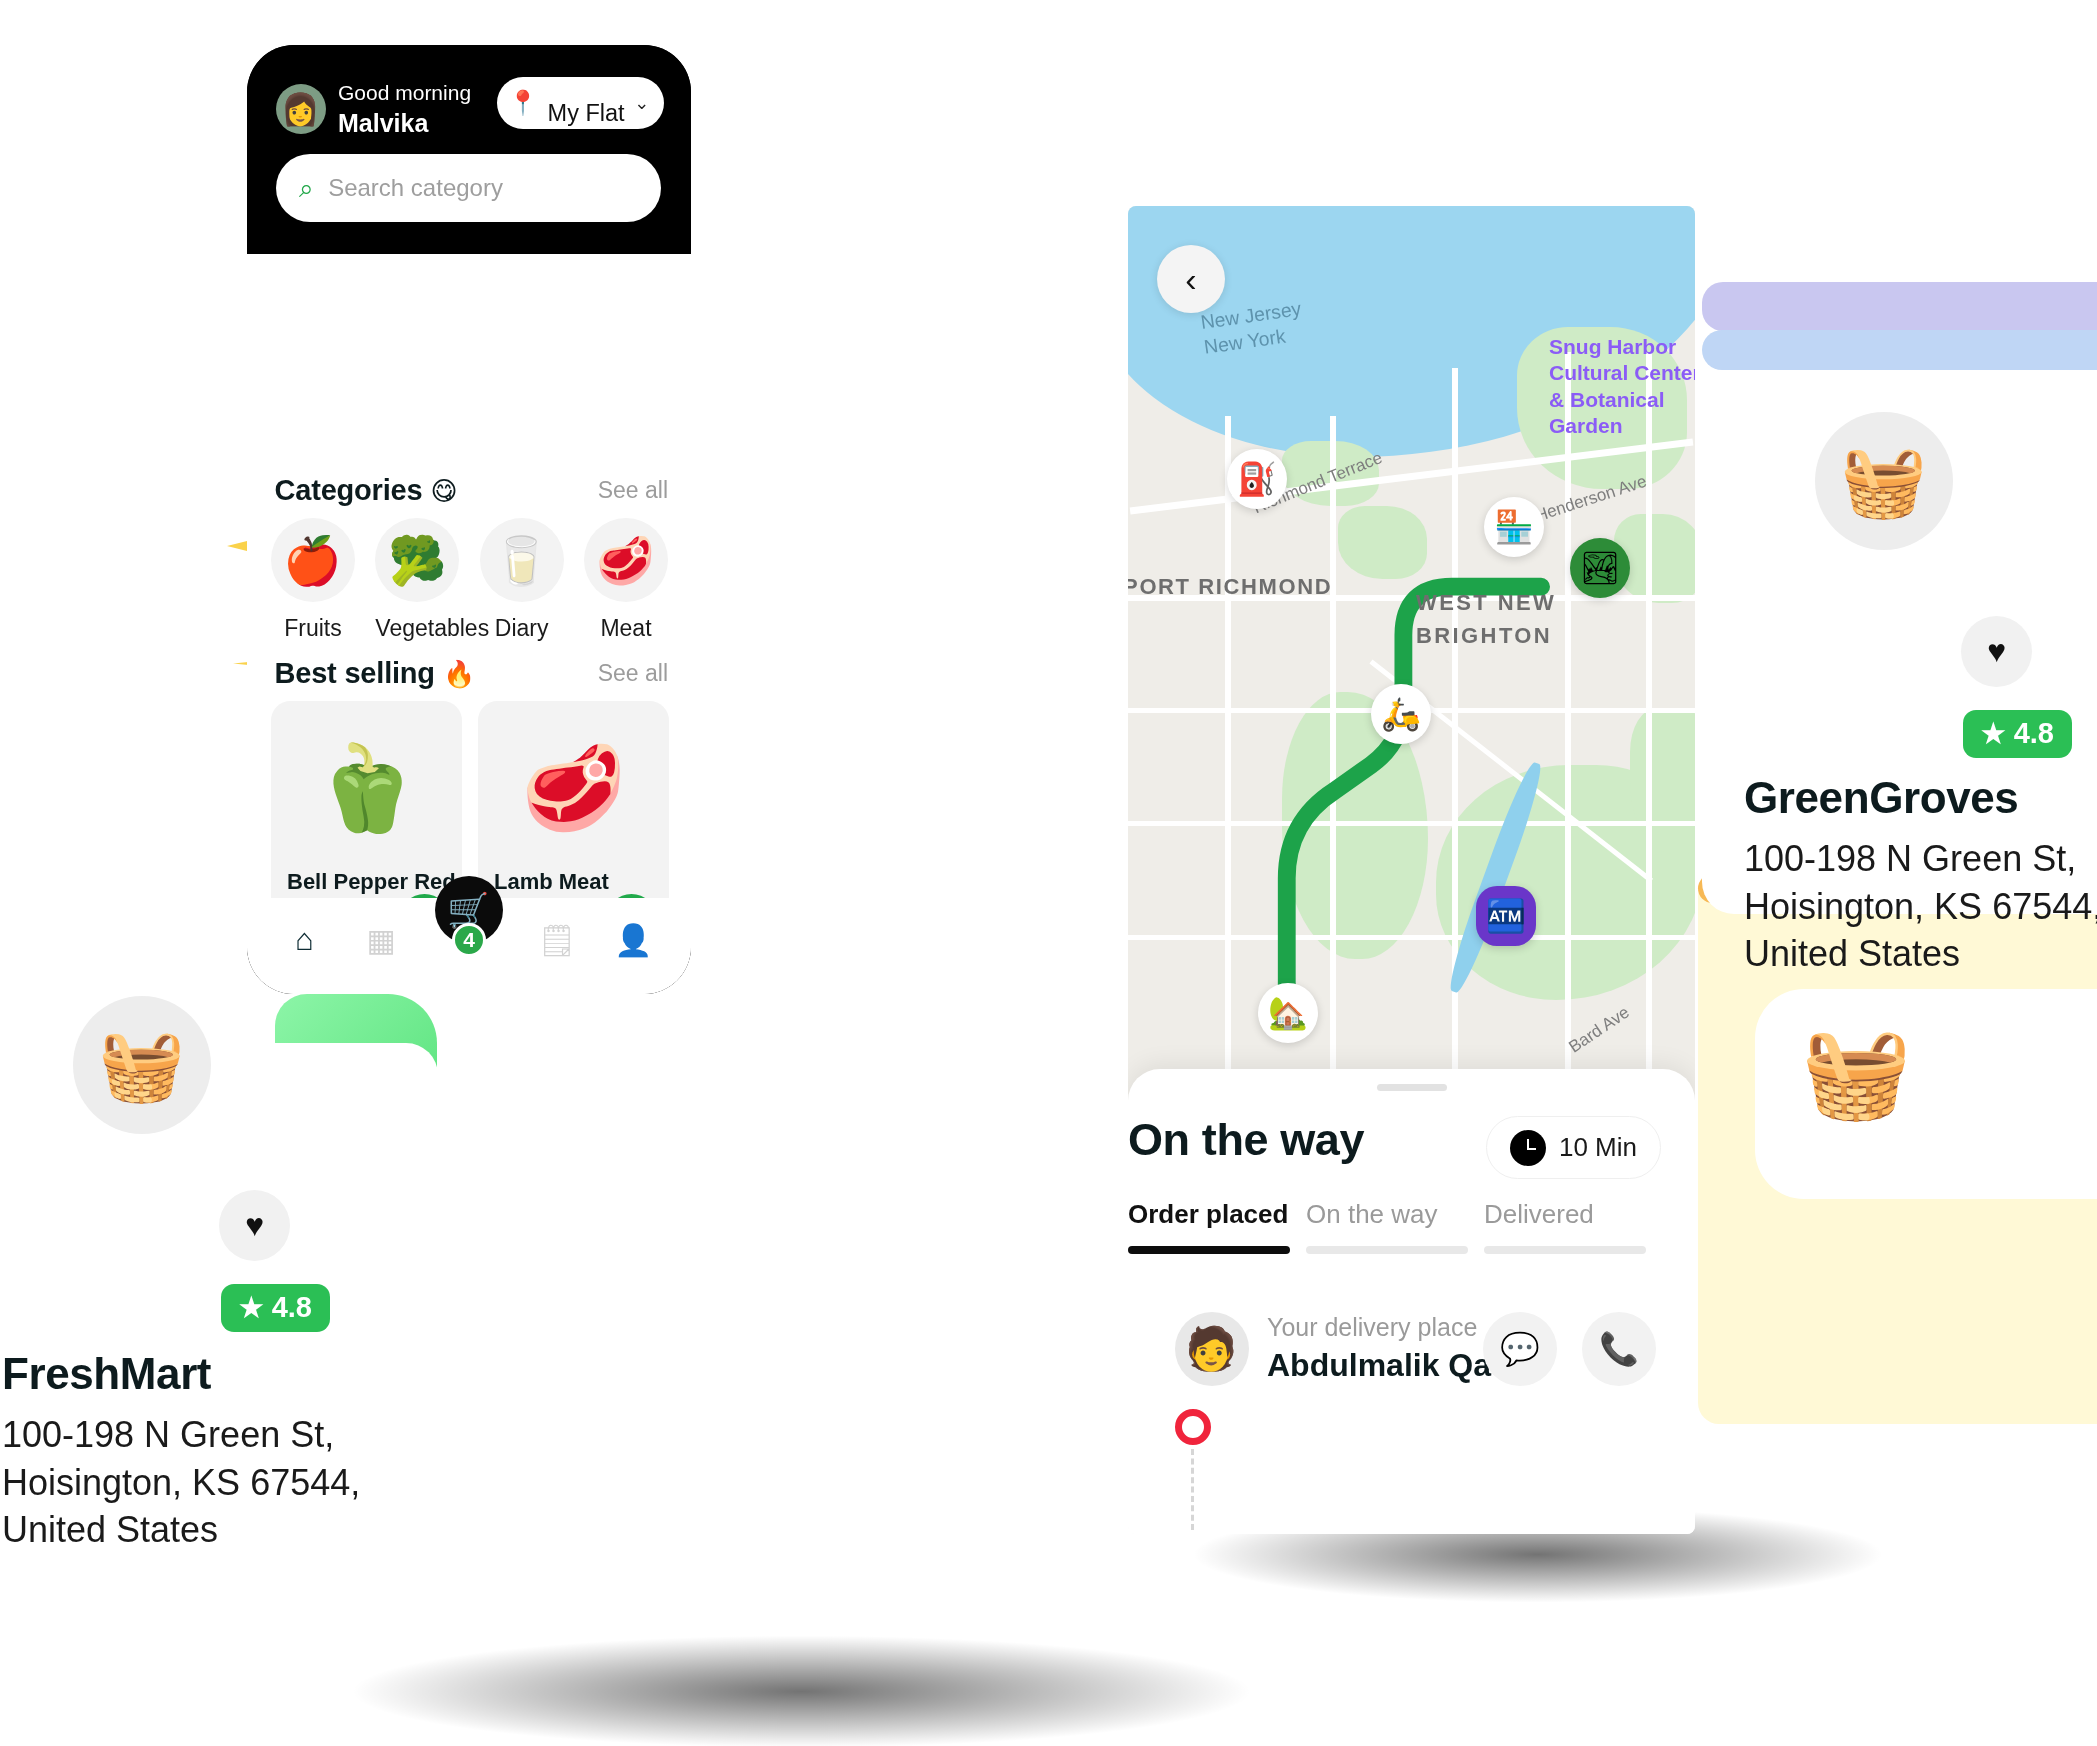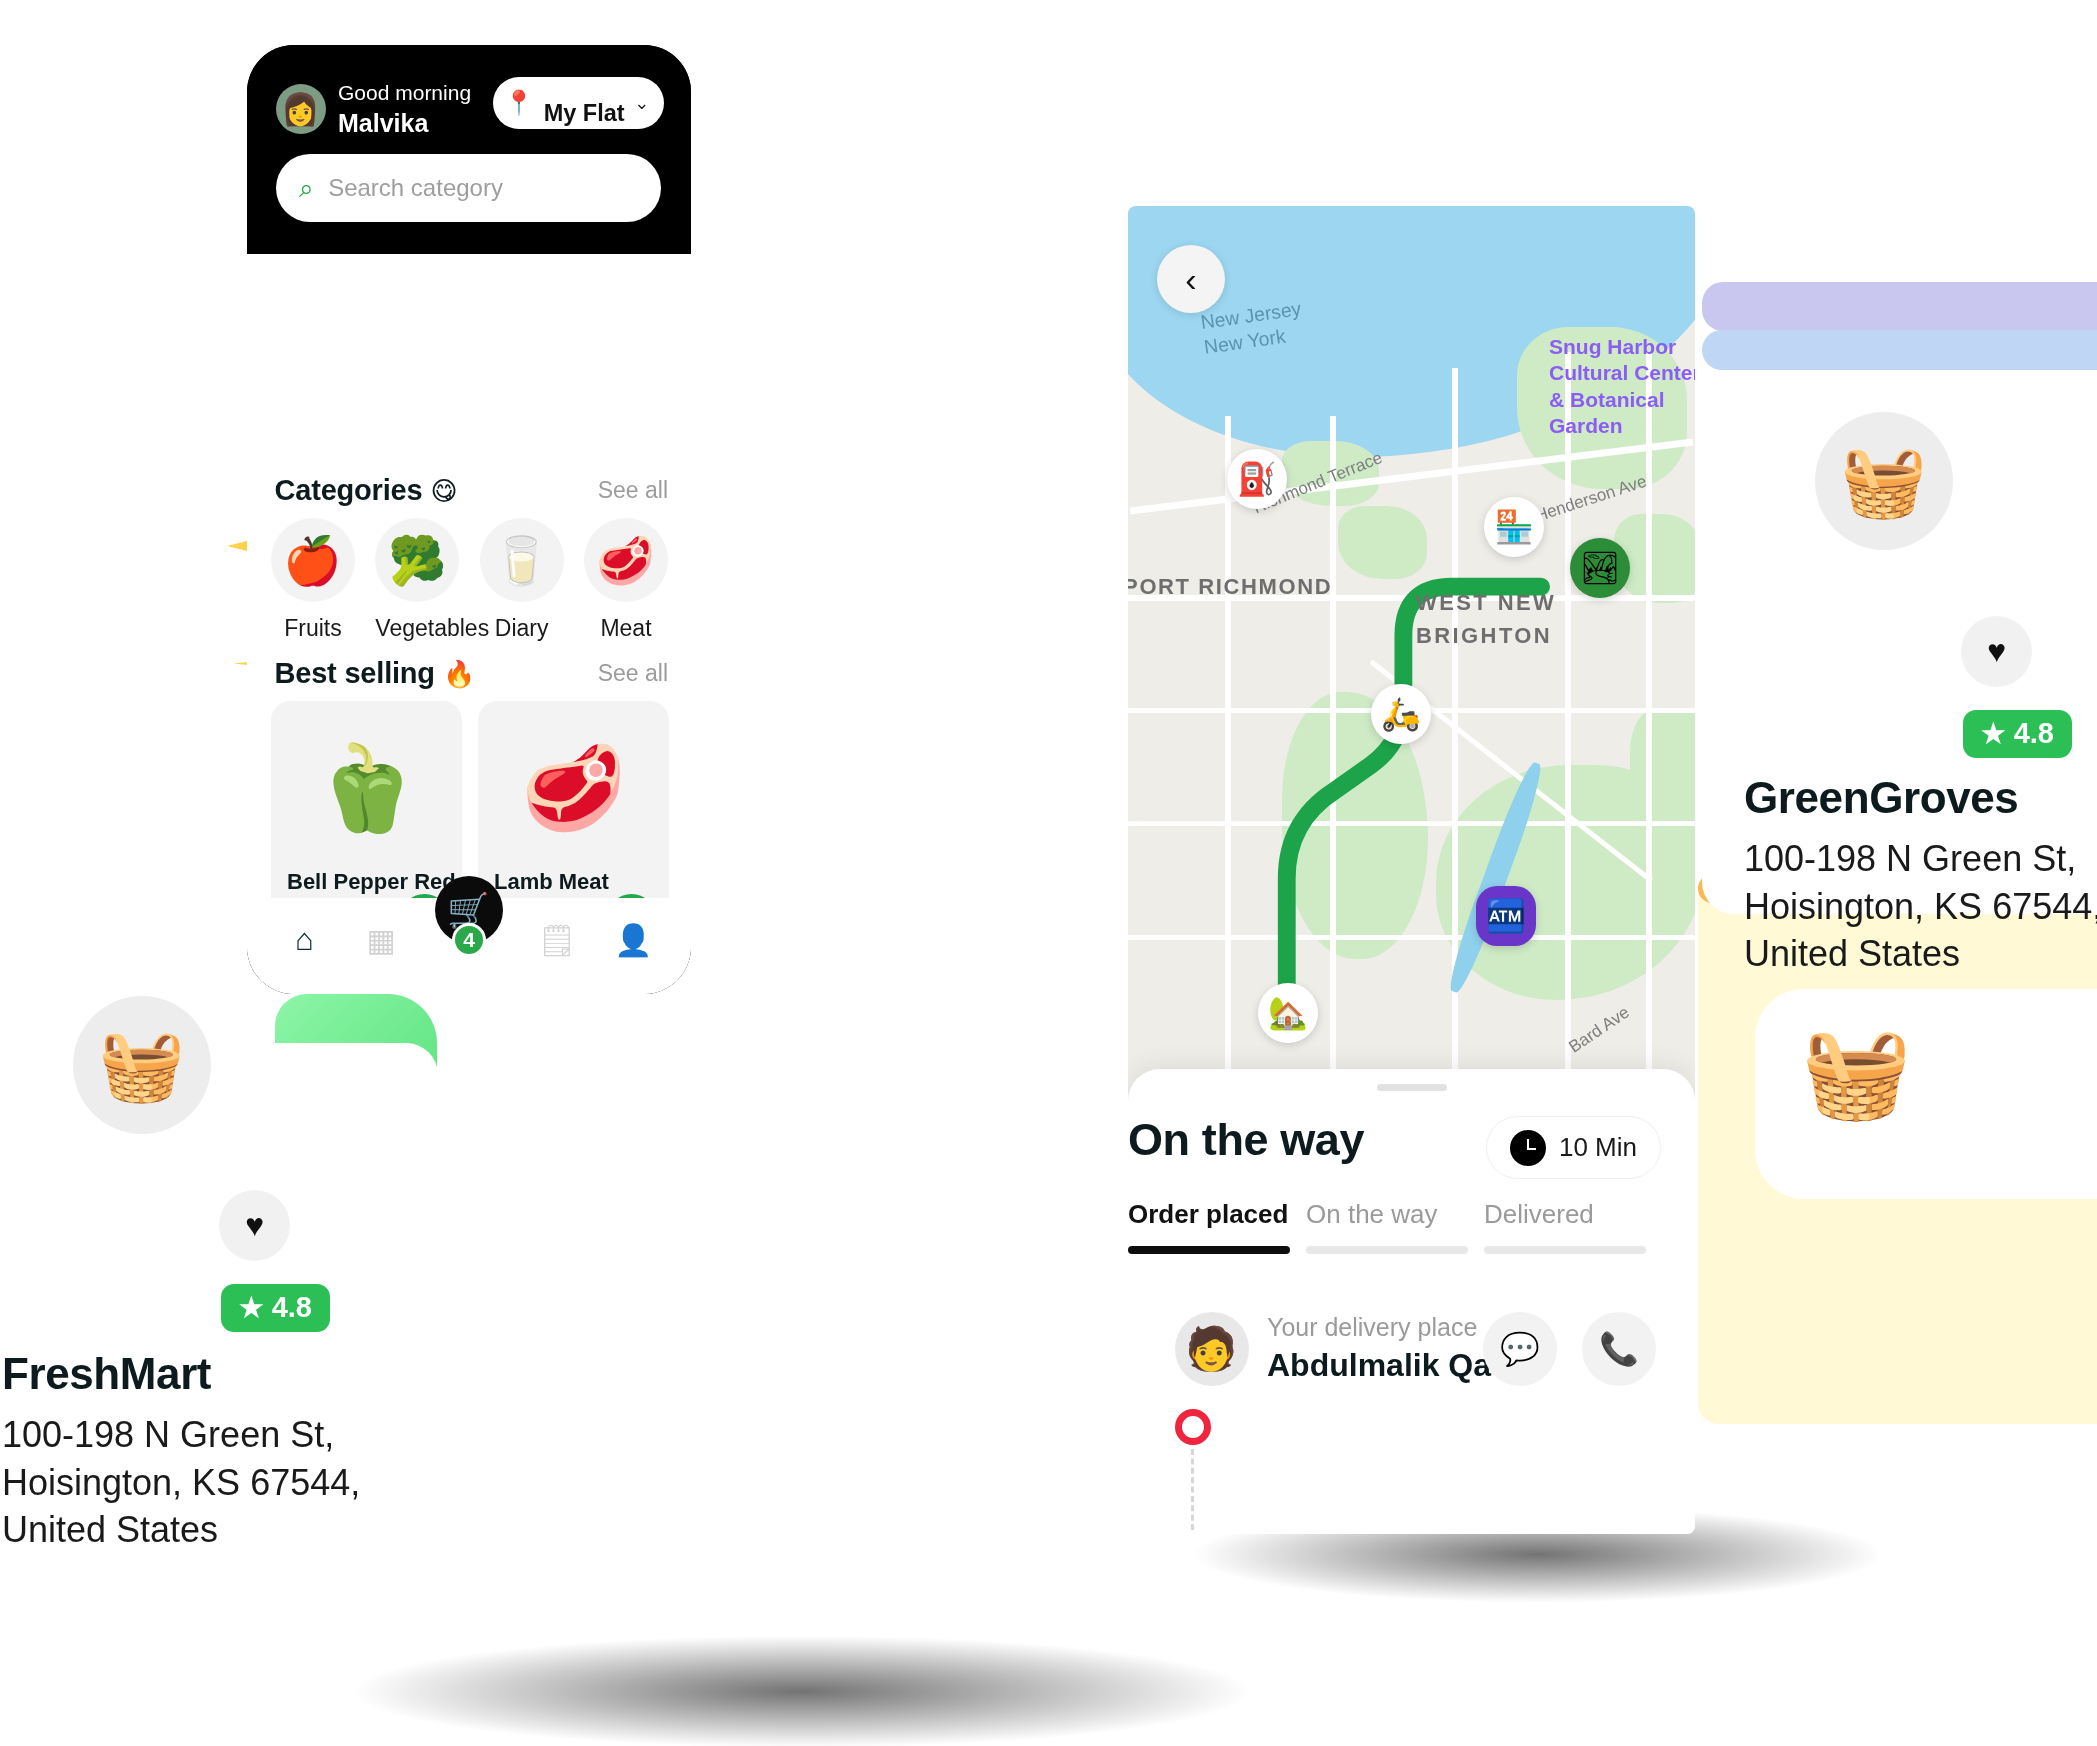--- a/index.html
+++ b/index.html
@@ -163,21 +163,21 @@
     position:absolute; left: 29px; top: 39px; width: 50px; height: 50px; border-radius: 50%;
     background:#7D9C84; display:flex; align-items:center; justify-content:center; font-size: 31px; overflow:hidden;
   }
   #greet  { position:absolute; left: 91px; top: 36px;  font-size: 21px; color:#FFFFFF; font-weight: 400; }
   #uname  { position:absolute; left: 91px; top: 64px;  font-size: 25px; color:#FFFFFF; font-weight: 700; }
   #loc-pill {
     position:absolute; right: 27px; top: 32px; height: 52px; padding: 0 14.6px 0 11.3px; border-radius: 29px;
     background:#fff; display:flex; align-items:center; gap: 9.7px;
   }
   #loc-pill .pinico { font-size: 24px; color:#000; line-height:1; }
-  #loc-pill .ltxt { font-size: 23.5px; color:#111; font-weight: 700; margin-top: 20px; }
+  #loc-pill .ltxt { font-size: 23.5px; color:#111; font-weight: 400; margin-top: 20px; }
   #loc-pill .chev { font-size: 18px; color:#222; }
 
   #searchbar {
     position:absolute; left: 29px; top: 109px; width: 385px; height: 68px; border-radius: 36px;
     background:#fff; display:flex; align-items:center; padding: 0 23px; gap: 14.6px;
   }
   #searchbar .sico { color:#22A84A; font-size: 26px; }
   #searchbar .sph  { color:#9E9E9E; font-size: 24px; }
 
   #ph-body {

